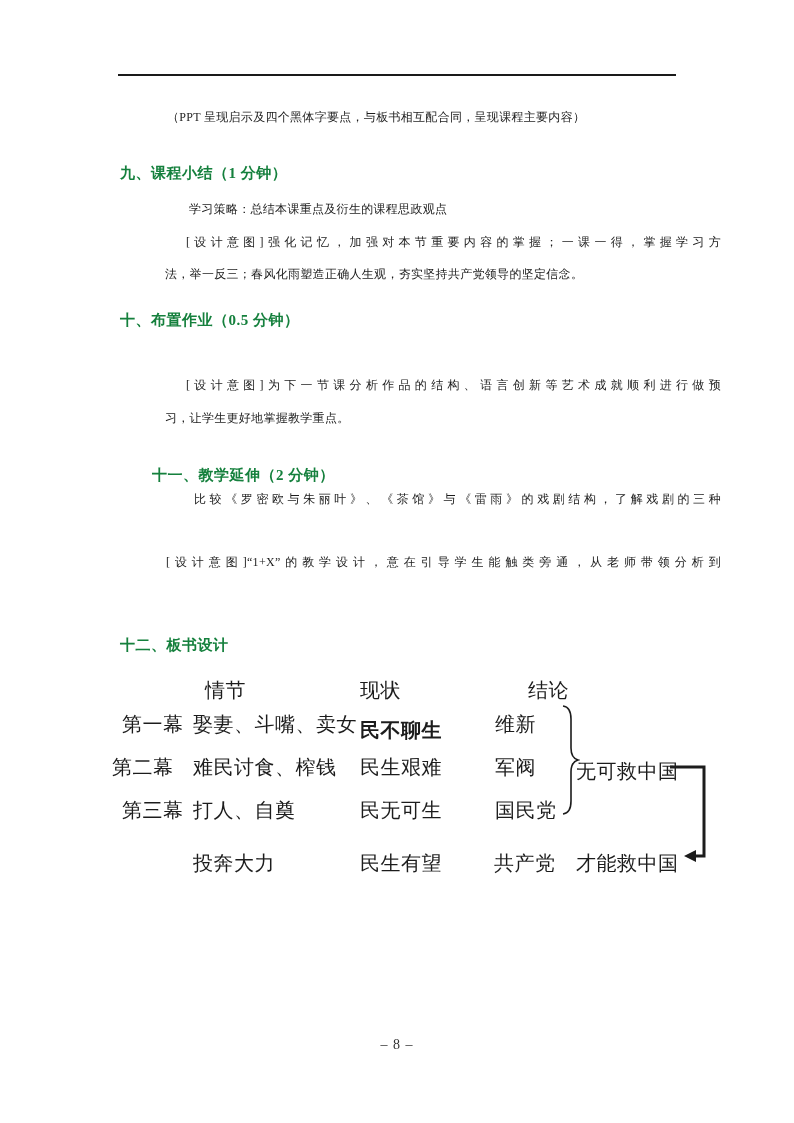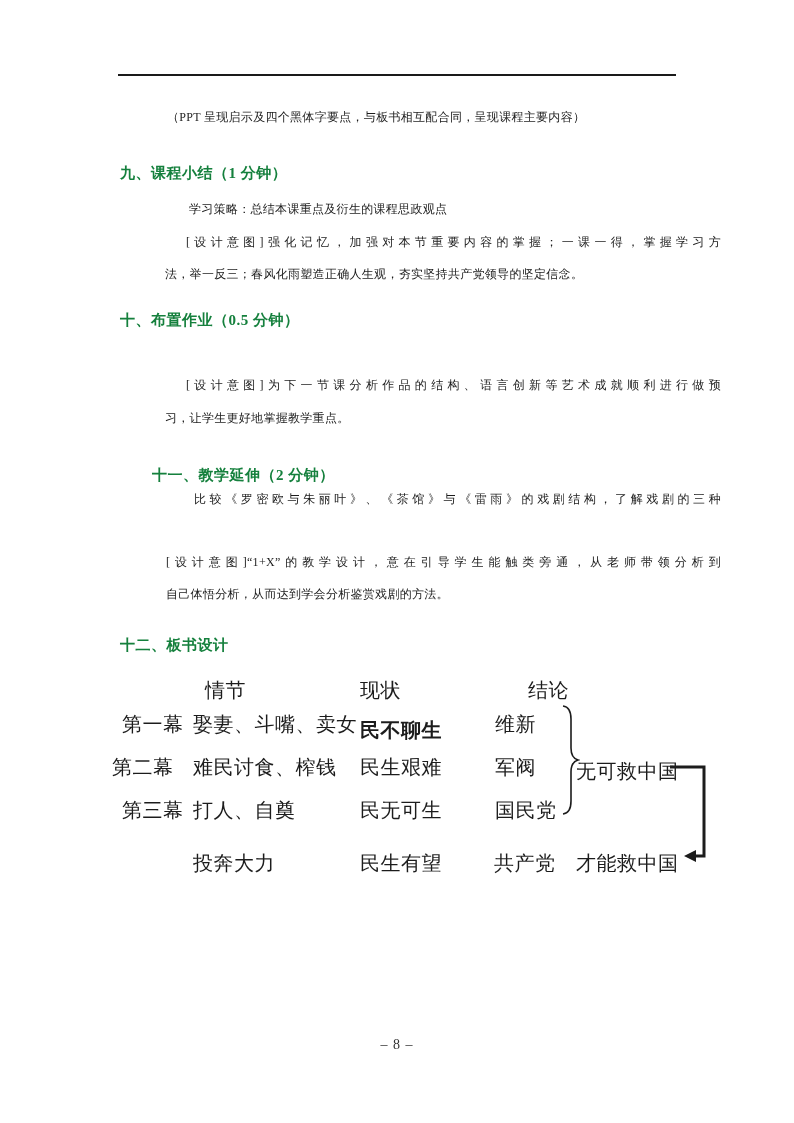--- a/index.html
+++ b/index.html
@@ -42,21 +42,20 @@
   <div class="abs body-text just" style="left:141px;top:231px;width:535px;">[设计意图]强化记忆，加强对本节重要内容的掌握；一课一得，掌握学习方</div>
   <div class="abs body-text" style="left:120px;top:263px;">法，举一反三；春风化雨塑造正确人生观，夯实坚持共产党领导的坚定信念。</div>
 
   <div class="abs heading" style="left:120px;top:309px;">十、布置作业（0.5 分钟）</div>
   <div class="abs body-text just" style="left:141px;top:374px;width:535px;">[设计意图]为下一节课分析作品的结构、语言创新等艺术成就顺利进行做预</div>
   <div class="abs body-text" style="left:120px;top:407px;">习，让学生更好地掌握教学重点。</div>
 
   <div class="abs heading" style="left:120px;top:464px;margin-left:32px;">十一、教学延伸（2 分钟）</div>
   <div class="abs body-text just" style="left:149px;top:488px;width:527px;">比较《罗密欧与朱丽叶》、《茶馆》与《雷雨》的戏剧结构，了解戏剧的三种</div>
   <div class="abs body-text just" style="left:121px;top:551px;width:555px;">[设计意图]“1+X”的教学设计，意在引导学生能触类旁通，从老师带领分析到</div>
-  <div class="abs body-text" style="left:121px;top:583px;">自己体悟分析，从而达到学会分析鉴赏戏剧的方法。</div>
 
   <div class="abs heading" style="left:120px;top:634px;">十二、板书设计</div>
 
   <div class="abs board-cell" style="left:205px;top:677px;">情节</div>
   <div class="abs board-cell" style="left:360px;top:677px;">现状</div>
   <div class="abs board-cell" style="left:528px;top:677px;">结论</div>
 
   <div class="abs board-cell" style="left:122px;top:711px;">第一幕</div>
   <div class="abs board-cell" style="left:193px;top:711px;">娶妻、斗嘴、卖女</div>
   <div class="abs board-cell" style="left:360px;top:717px;font-weight:bold;">民不聊生</div>

